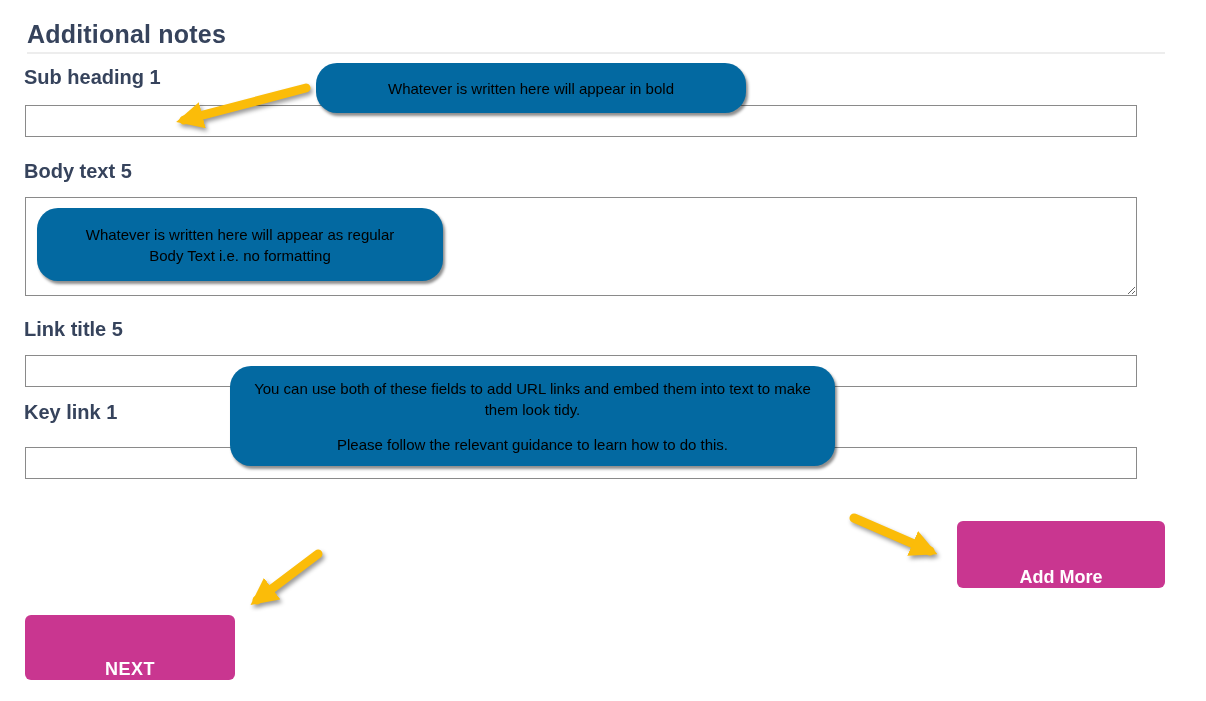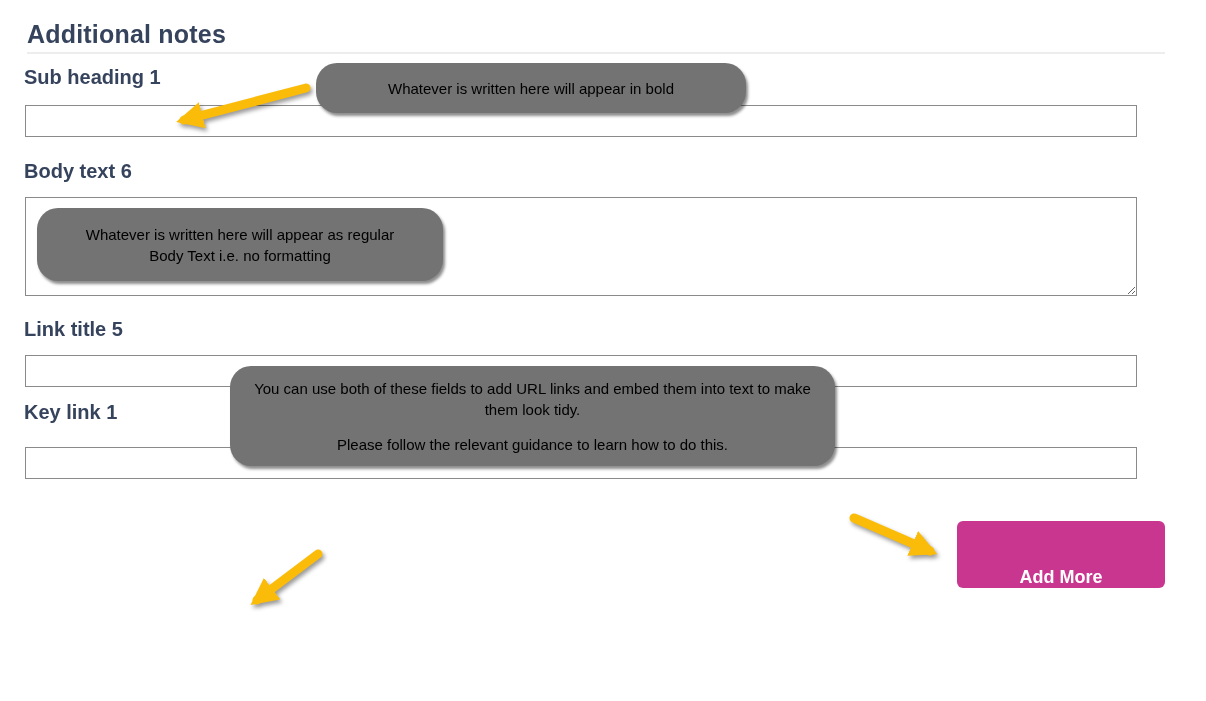--- a/index.html
+++ b/index.html
@@ -68,21 +68,21 @@
     background: #ffffff;
     font-size: 15px;
     padding: 6px 8px;
     resize: vertical;
     outline: none;
     font-family: "Liberation Sans", sans-serif;
   }
 
   .callout {
     position: absolute;
-    background: #737373;
+    background: #0369a1;
     border-radius: 21px;
     box-shadow: 2px 3px 3px rgba(0,0,0,0.45);
     color: #000000;
     font-size: 15px;
     line-height: 1.4;
     text-align: center;
     display: flex;
     flex-direction: column;
     justify-content: center;
     padding: 8px 18px;
@@ -133,21 +133,21 @@
 <body>
 
 <div class="page">
 
   <h1 class="page-title">Additional notes</h1>
   <div class="title-divider"></div>
 
   <label class="field-label label-subheading">Sub heading 1</label>
   <input class="text-input input-subheading" type="text" value="" style="">
 
-  <label class="field-label label-bodytext">Body text 6</label>
+  <label class="field-label label-bodytext">Body text 5</label>
   <textarea class="body-textarea" style=""></textarea>
 
   <label class="field-label label-linktitle">Link title 5</label>
   <input class="text-input input-linktitle" type="text" value="" style="">
 
   <label class="field-label label-keylink">Key link 1</label>
   <input class="text-input input-keylink" type="text" value="" style="">
 
   <div class="callout callout-1">
     <span>Whatever is written here will appear in bold</span>
@@ -187,14 +187,17 @@
         <path d="M0,0 L10,5 L0,10 z" fill="#FBBC09"></path>
       </marker>
     </defs>
     <line x1="85" y1="14" x2="24" y2="60" stroke="#FBBC09" stroke-width="9" stroke-linecap="round" marker-end="url(#head3)"></line>
   </svg>
 
   <button class="btn btn-add-more" type="button">
     <span>Add More</span>
   </button>
 
+  <button class="btn btn-next" type="button">
+    <span>NEXT</span>
+  </button>
 
 </div>
 
 </body></html>

